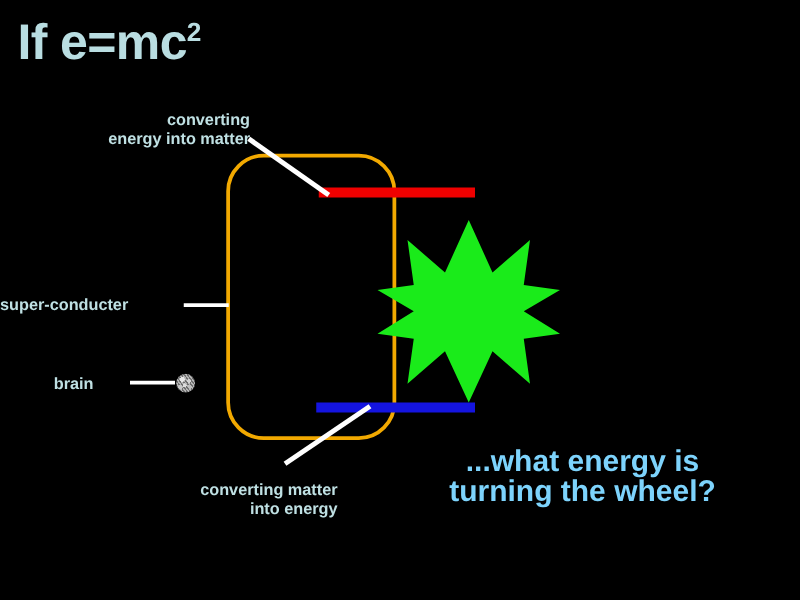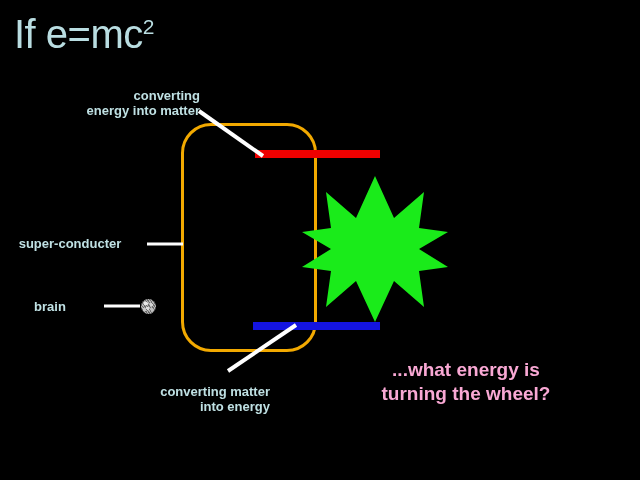--- a/index.html
+++ b/index.html
@@ -18,55 +18,55 @@
     background: #000000;
     overflow: hidden;
   }
   .abs { position: absolute; }
 
   
   #title {
     left: 14px;
     top: 14px;
     font-size: 40px;
-    font-weight: normal;
+    font-weight: bold;
     color: #b9dde1;
     letter-spacing: -0.5px;
     line-height: 1;
     white-space: nowrap;
   }
   #title .sup {
     font-size: 21px;
     vertical-align: super;
     line-height: 1;
   }
 
   
   .caption {
     color: #bfe0e3;
     font-weight: bold;
     font-size: 13px;
     line-height: 15px;
     white-space: pre;
   }
   .caption.center { text-align: right; }
-  .caption.right  { text-align: center; }
+  .caption.right  { text-align: left; }
 
   #cap-e2m { left: 40px;  top: 88px;  width: 160px; }
   #cap-m2e { left: 104px; top: 384px; width: 166px; }
   #cap-superconductor { left: 0px; top: 236px; width: 140px; }
-  #cap-brain { left: 0px; top: 299px; width: 100px; }
+  #cap-brain { left: 0px; top: 299px; width: 100px; padding-left: 43px; }
 
   #question {
     left: 340px;
     top: 358px;
     width: 252px;
-    color: #f9a8d4;
+    color: #7dd3fc;
     font-weight: bold;
-    font-size: 19px;
+    font-size: 24px;
     line-height: 24px;
     text-align: center;
     white-space: pre;
   }
 
   
   #loop {
     left: 181px;
     top: 123px;
     width: 136px;

